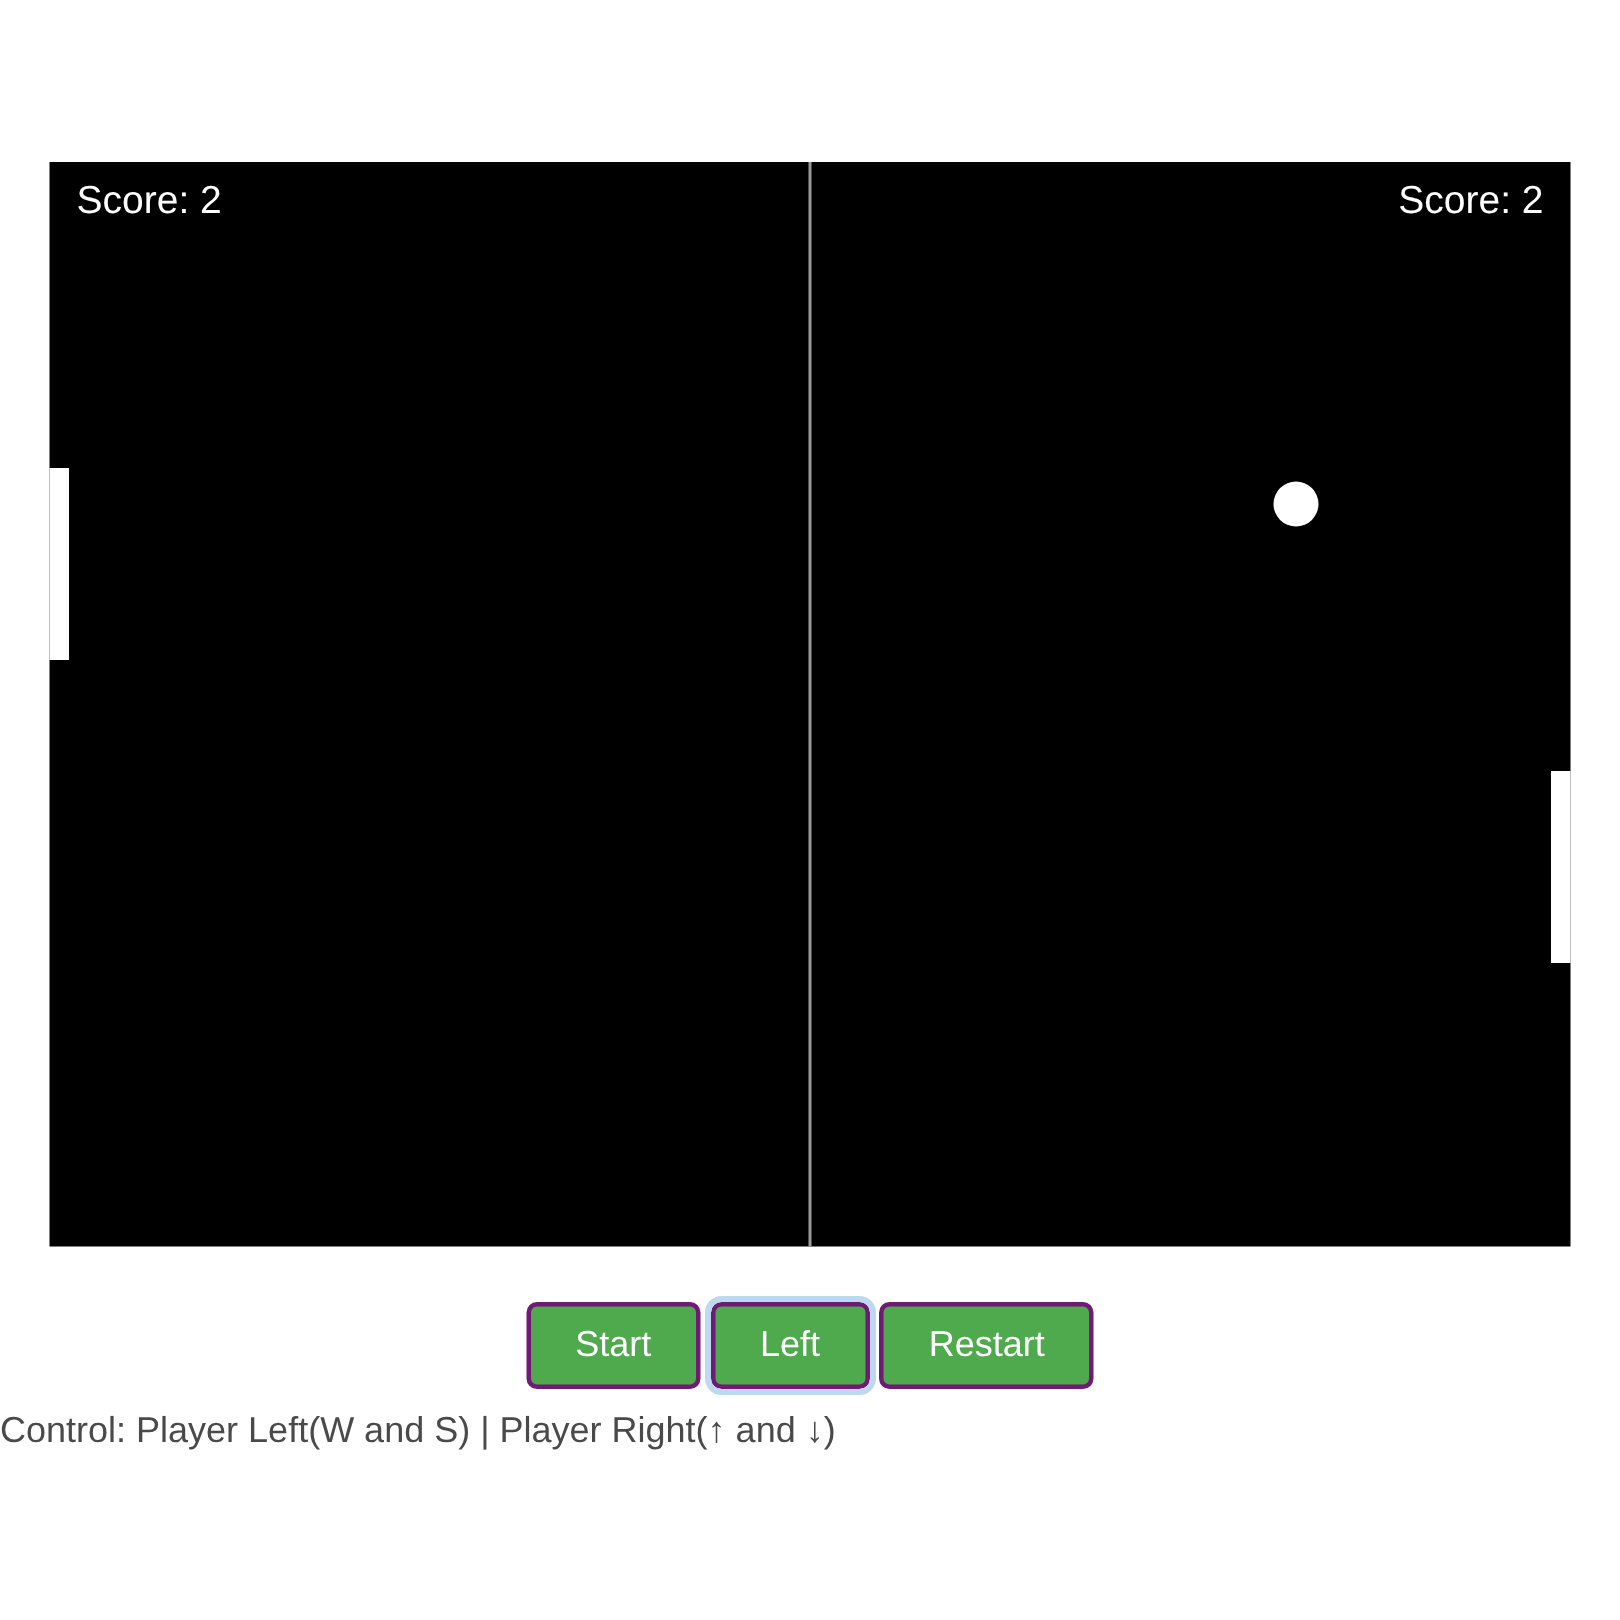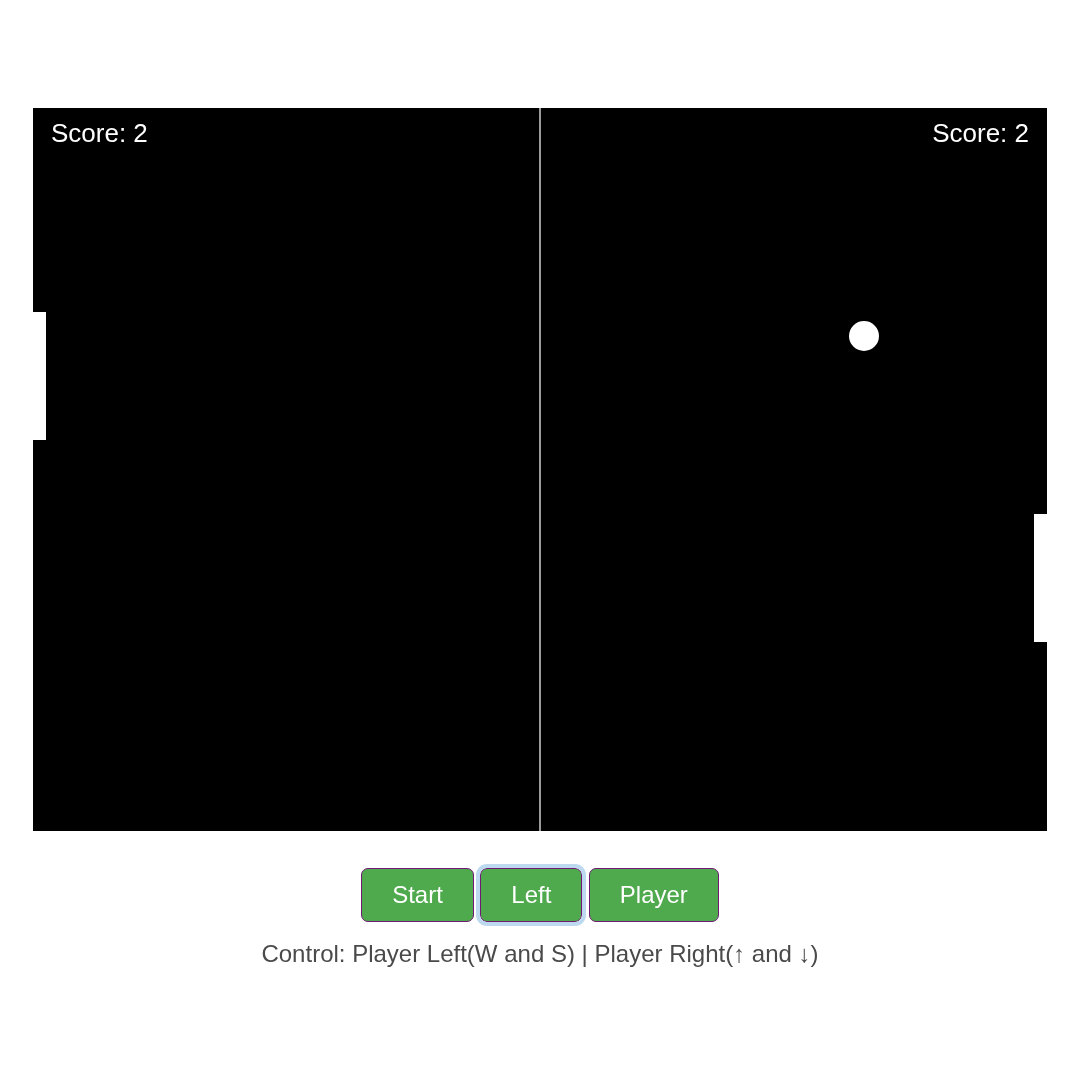--- a/index.html
+++ b/index.html
@@ -59,53 +59,53 @@
     position: absolute;
     left: 0;
     top: 868px;
     width: 1080px;
     text-align: center;
   }
   .btn {
     display: inline-block;
     background: #4fa94d;
     color: #ffffff;
-    border: 1px solid #701a75;
+    border: 3px solid #701a75;
     border-radius: 7px;
     font-size: 24px;
     padding: 12px 30px;
     margin: 0 1px;
     cursor: pointer;
     font-family: inherit;
   }
   .btn.focused {
     outline: 4px solid #bcd9ef;
     outline-offset: 0;
   }
   .instructions {
     position: absolute;
     left: 0;
     top: 940px;
     width: 1080px;
-    text-align: center;
+    text-align: left;
     color: #4a4a4a;
     font-size: 24px;
   }
 </style>
 </head>
 <body>
 
 <div class="stage">
   <div class="center-line"></div>
   <div class="score score-left">Score: 2</div>
   <div class="score score-right">Score: 2</div>
   <div class="paddle paddle-left"></div>
   <div class="paddle paddle-right"></div>
   <div class="ball"></div>
 </div>
 
 <div class="controls">
   <button class="btn">Start</button>
   <button class="btn focused">Left</button>
-  <button class="btn">Player</button>
+  <button class="btn">Restart</button>
 </div>
 
 <div class="instructions">Control: Player Left(W and S) | Player Right(↑ and ↓)</div>
 
 </body></html>

